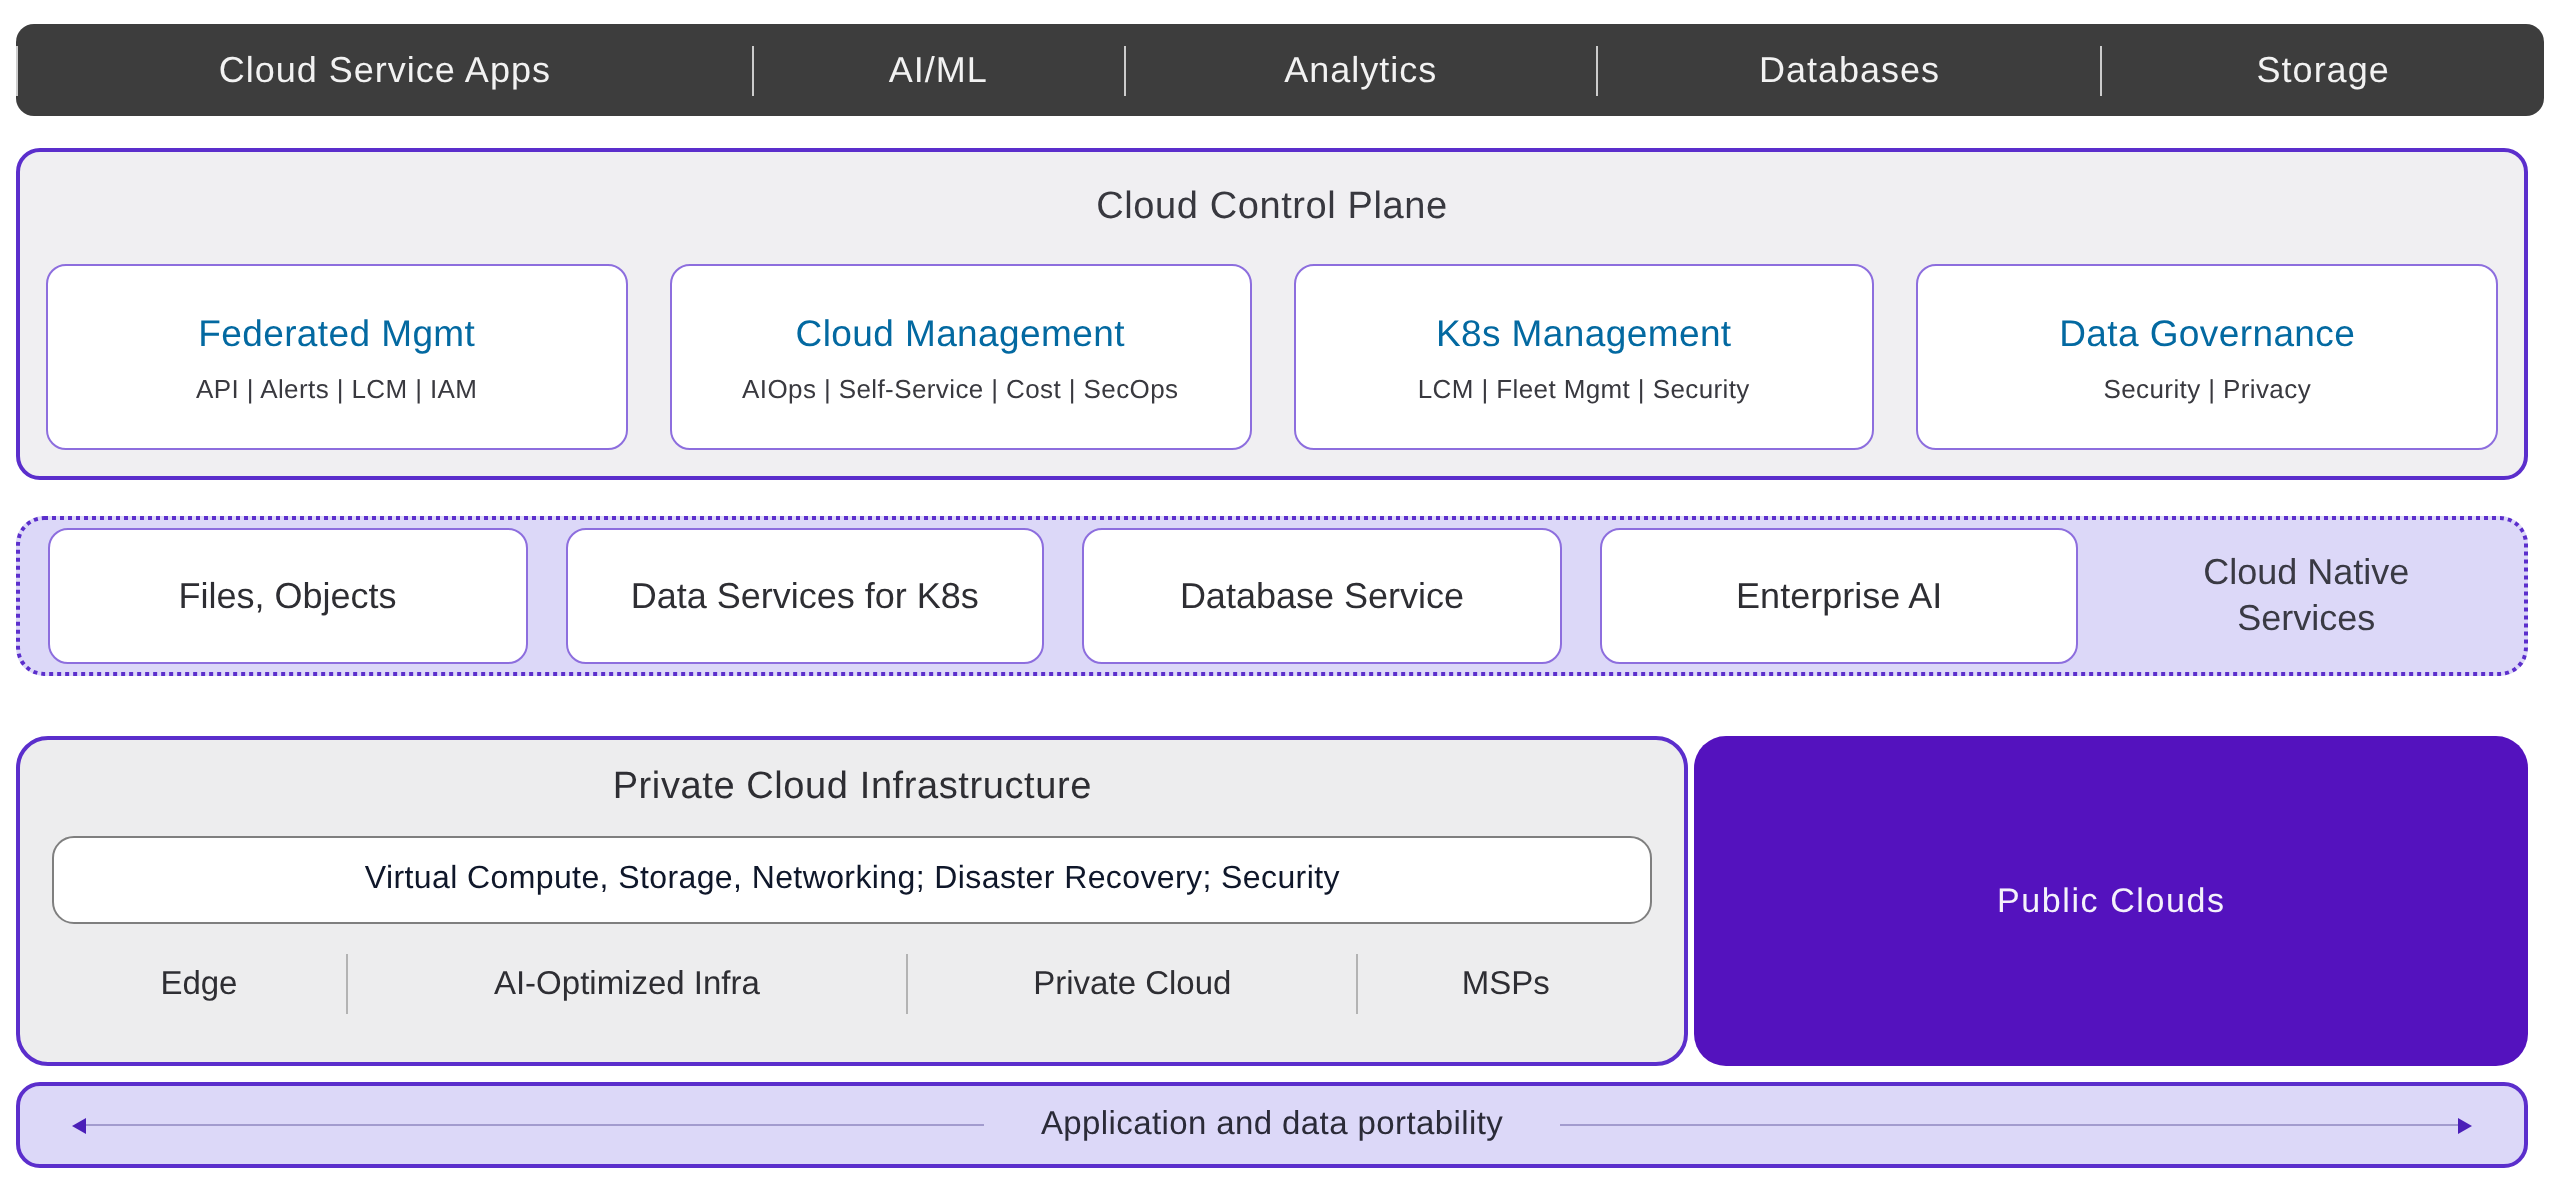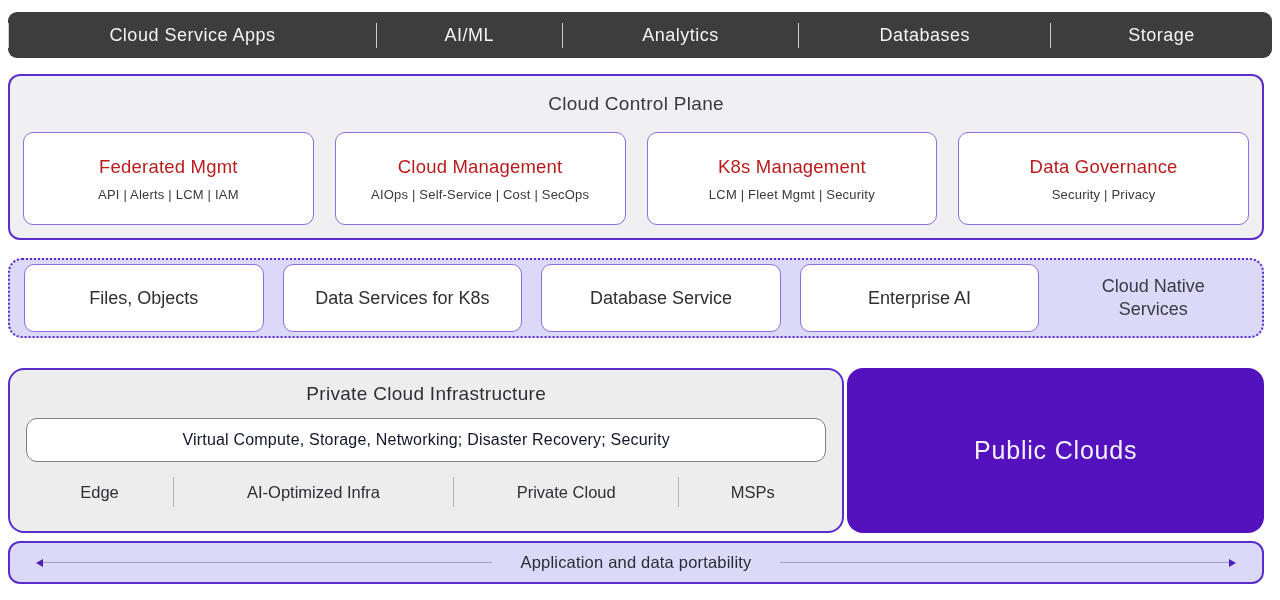--- a/index.html
+++ b/index.html
@@ -39,21 +39,21 @@
   .cp-title {
     text-align: center; padding-top: 17px;
     font-size: 19px; color: #38383f; letter-spacing: 0.3px;
   }
   .cp-cards { display: flex; gap: 21px; padding: 17px 13px 0; }
   .cp-card {
     flex: 1 1 0; height: 93px; background: #ffffff;
     border: 1.5px solid #8d6ede; border-radius: 10px;
     display: flex; flex-direction: column; align-items: center; justify-content: center;
   }
-  .cp-card-title { font-size: 18.5px; color: #b91c1c; letter-spacing: 0.2px; }
+  .cp-card-title { font-size: 18.5px; color: #0369a1; letter-spacing: 0.2px; }
   .cp-card-sub { font-size: 13px; color: #39393f; margin-top: 9px; letter-spacing: 0.2px; }
 
   
   .services-band {
     position: absolute; top: 258px; left: 8px; width: 1256px; height: 80px;
     background: #dcd8f8; border: 2px dotted #5b2ecc; border-radius: 14px;
     display: flex; align-items: center; gap: 19px; padding: 0 14px;
   }
   .svc-box {
     flex: 1 1 0; height: 68px; background: #ffffff;
@@ -92,21 +92,21 @@
   .infra-item.i1 { flex: 148 0 0; }
   .infra-item.i2 { flex: 281 0 0; }
   .infra-item.i3 { flex: 226 0 0; }
   .infra-item.i4 { flex: 148 0 0; }
   .infra-sep { width: 1px; height: 30px; background: #b3b3b3; flex: 0 0 auto; }
 
   .public-clouds {
     flex: 418 0 0;
     background: #5412be; border-radius: 16px;
     display: flex; align-items: center; justify-content: center;
-    color: #f4f1fb; font-size: 25px; letter-spacing: 0.8px;
+    color: #f4f1fb; font-size: 17px; letter-spacing: 0.8px;
   }
 
   
   .portability {
     position: absolute; top: 541px; left: 8px; width: 1256px; height: 43px;
     background: #dcd8f8; border: 2px solid #5b2ecc; border-radius: 12px;
     display: flex; align-items: center;
   }
   .port-label {
     font-size: 16.5px; color: #2b2b38; letter-spacing: 0.2px;

